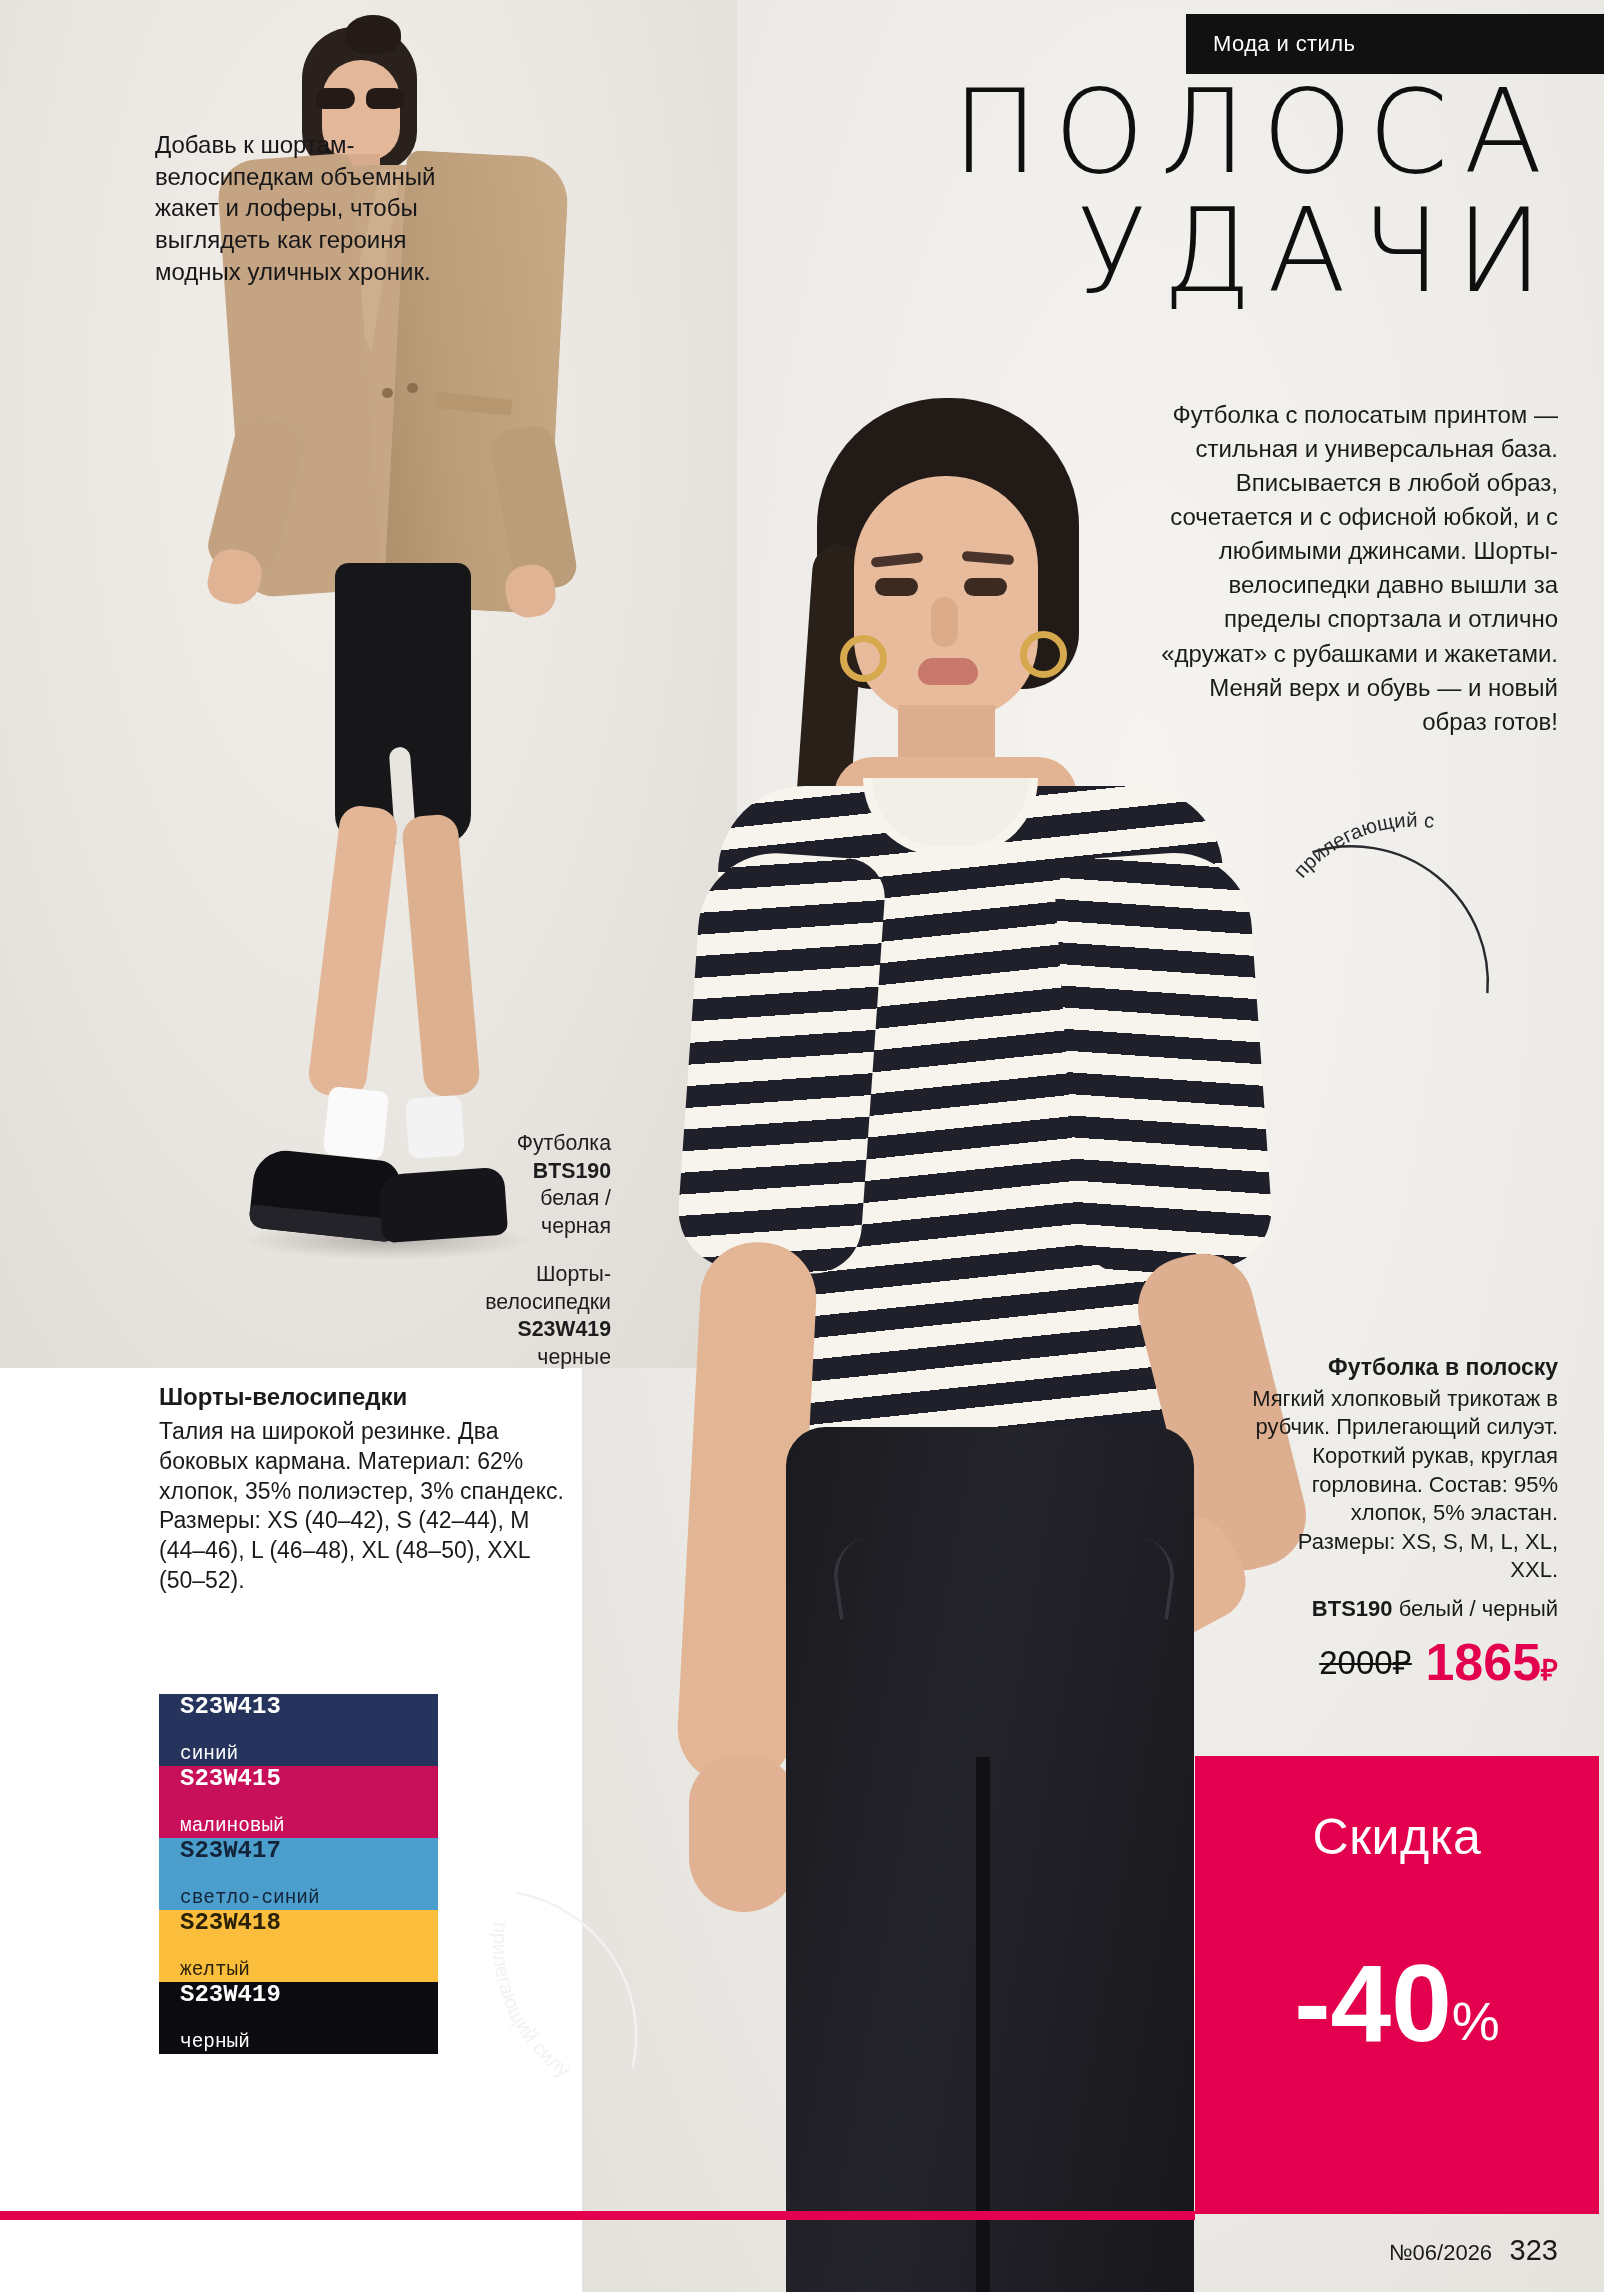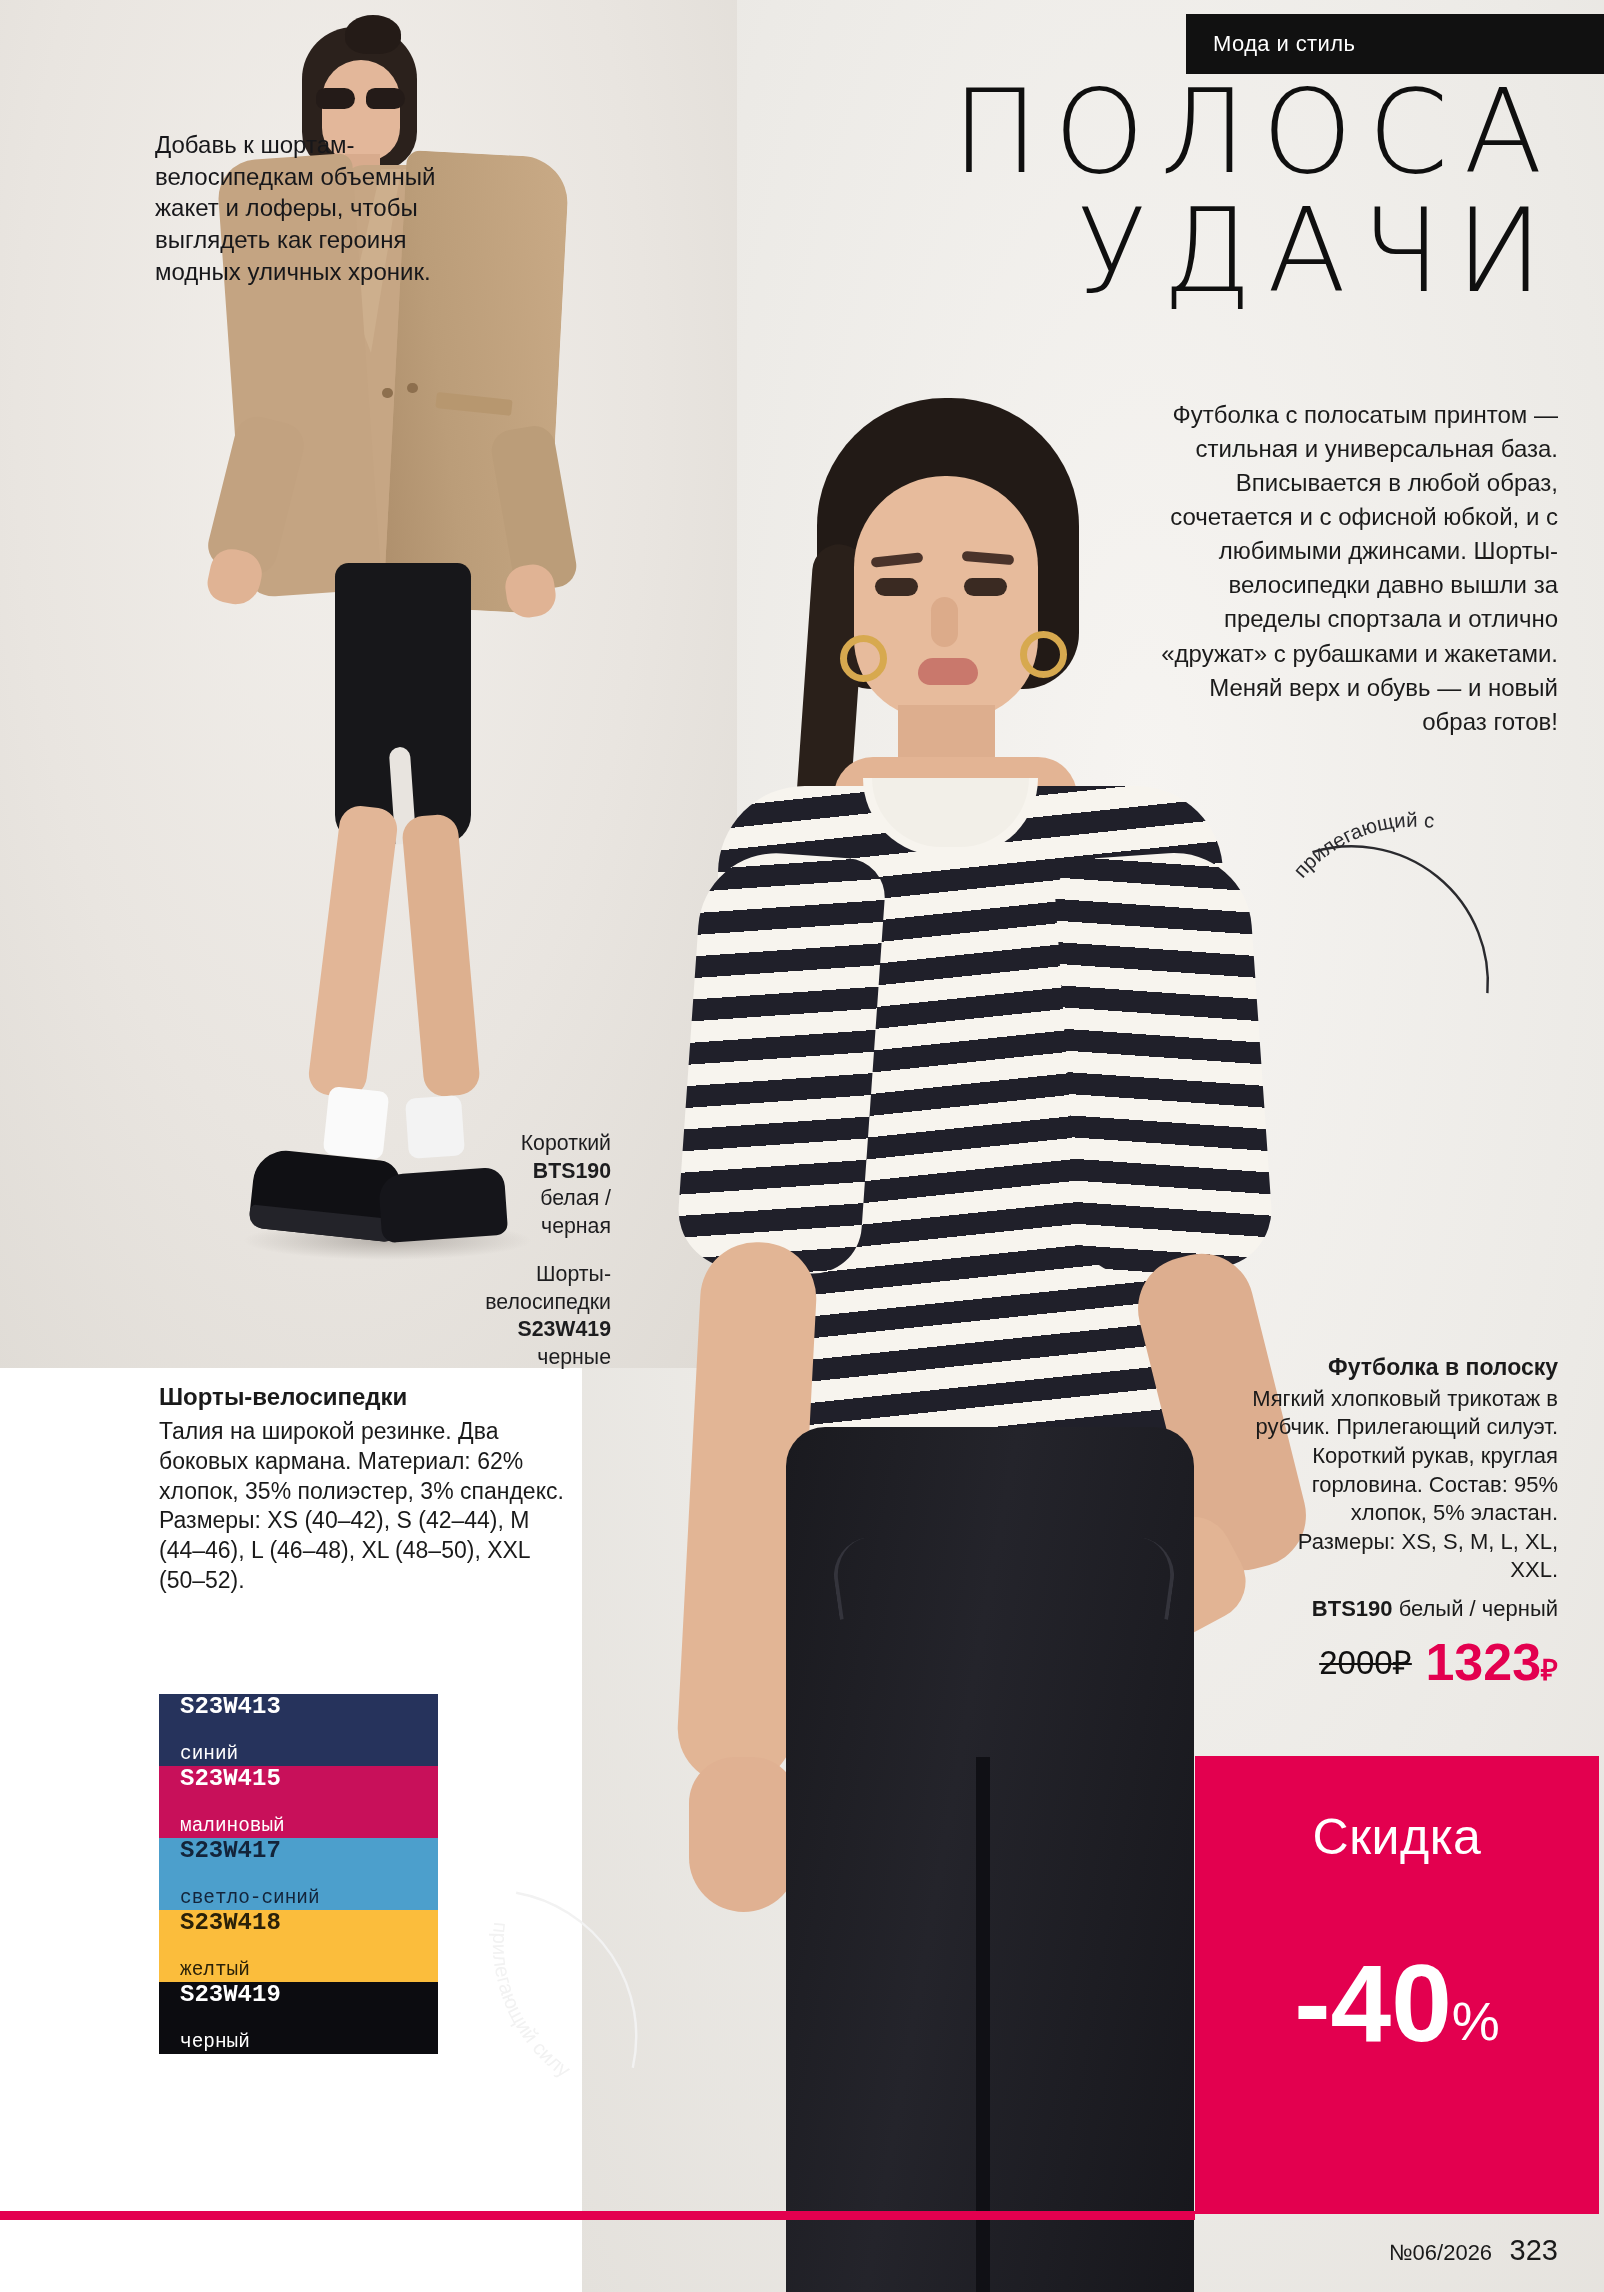--- a/index.html
+++ b/index.html
@@ -680,21 +680,21 @@
   <div class="title">
     <span class="l1">ПОЛОСА</span>
     <span class="l2">УДАЧИ</span>
   </div>
 
   <p class="intro">Футболка с полосатым принтом — стильная и универсальная база. Вписывается в любой образ, сочетается и с офисной юбкой, и с любимыми джинсами. Шорты-велосипедки давно вышли за пределы спортзала и отлично «дружат» с рубашками и жакетами. Меняй верх и обувь — и новый образ готов!</p>
 
   <p class="left-lead">Добавь к шортам-велосипедкам объемный жакет и лоферы, чтобы выглядеть как героиня модных уличных хроник.</p>
 
   <div class="call-tee">
-    <div>Короткий</div>
+    <div>Футболка</div>
     <div><b>BTS190</b></div>
     <div>белая /</div>
     <div>черная</div>
   </div>
 
   <div class="call-shorts">
     <div>Шорты-</div>
     <div>велосипедки</div>
     <div><b>S23W419</b></div>
     <div>черные</div>
@@ -730,21 +730,21 @@
 
   <div class="right-prod">
     <h3>Футболка в полоску</h3>
     <p>Мягкий хлопковый трикотаж в рубчик. Прилегающий силуэт. Короткий рукав, круглая горловина. Состав: 95% хлопок, 5% эластан. Размеры: XS, S, M, L, XL, XXL.</p>
     <div class="artrow">
       <b>BTS190</b>
       <span>белый / черный</span>
     </div>
     <div class="price-row-right">
       <span class="price-old">2000₽</span>
-      <span class="price-new" style="color: rgb(227, 0, 79);"><span>1323</span><span class="cur">₽</span></span>
+      <span class="price-new" style="color: rgb(227, 0, 79);"><span>1865</span><span class="cur">₽</span></span>
     </div>
   </div>
 
   <div class="discount" style="background: rgb(227, 0, 79);">
     <span class="word">Скидка</span>
     <span class="val">
       <span>-40</span>
       <span class="pct">%</span>
     </span>
   </div>

